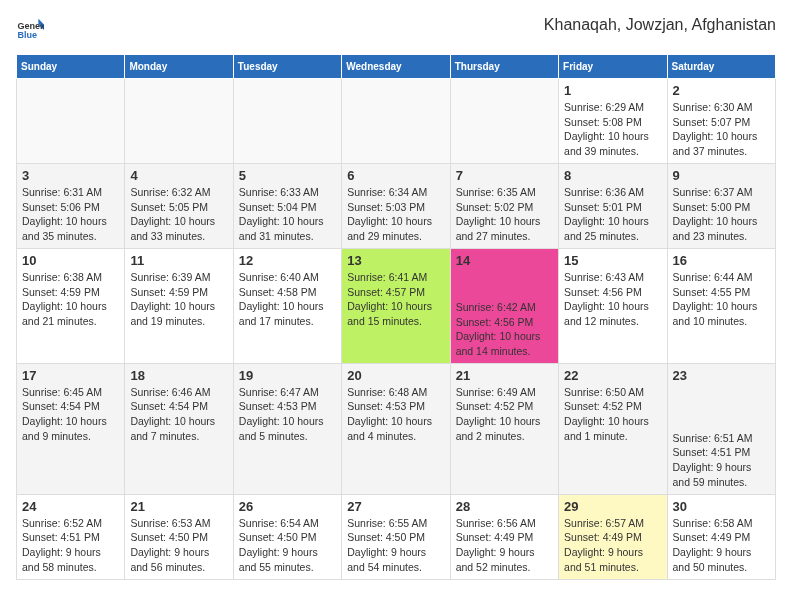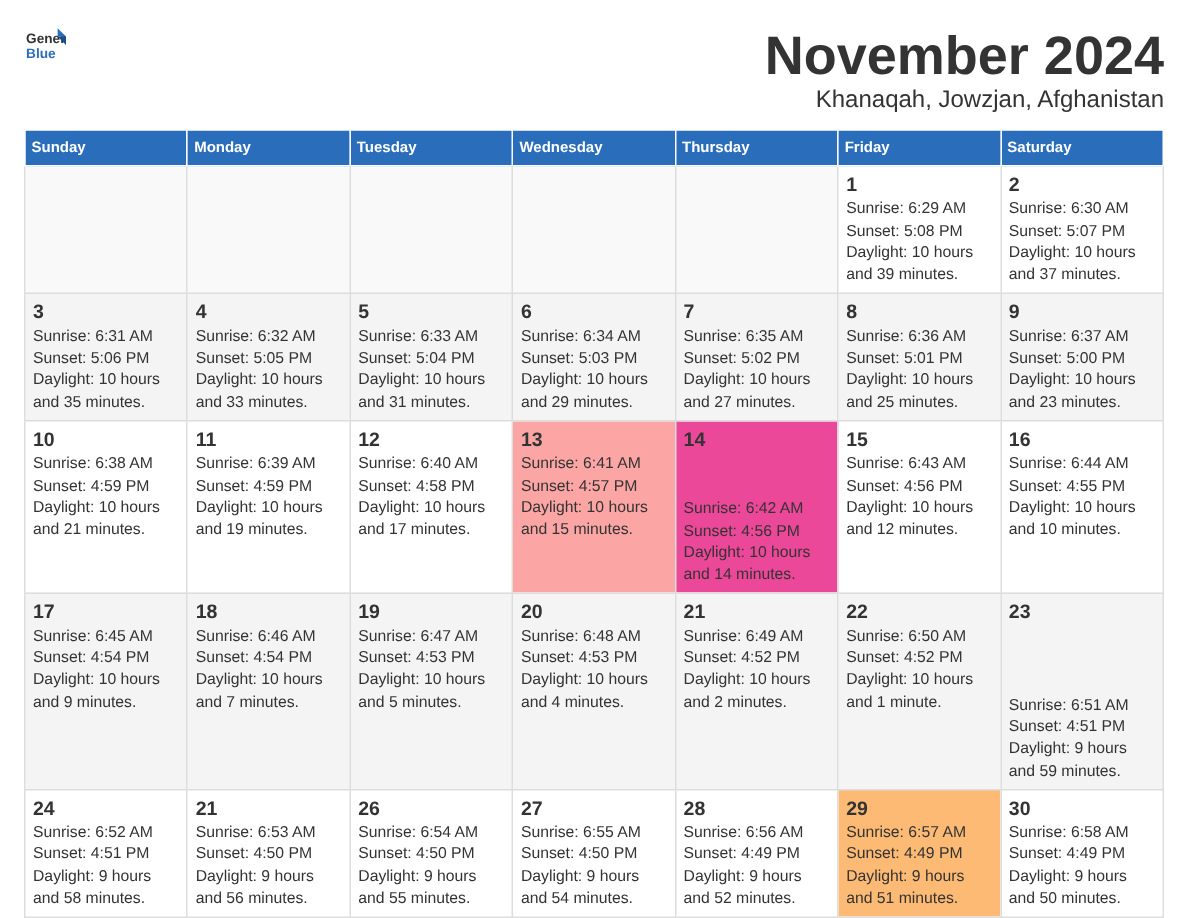--- a/index.html
+++ b/index.html
@@ -87,21 +87,20 @@
 <div class="header">
   <div class="logo">
     <svg class="logo-icon" viewBox="0 0 40 40">
       <text x="2" y="18" font-size="13" font-weight="bold" fill="#333">General</text>
       <text x="2" y="32" font-size="13" font-weight="bold" fill="#2a6ebb">Blue</text>
       <polygon points="32,4 40,12 32,12" fill="#2a6ebb"></polygon>
       <polygon points="32,12 40,12 40,20" fill="#1a4e8a"></polygon>
     </svg>
   </div>
   <div class="title-section">
-    <div class="month-title">November 2024</div>
     <div class="location-title">Khanaqah, Jowzjan, Afghanistan</div>
   </div>
 </div>
 
 <table>
   <thead>
     <tr>
     <th>Sunday</th>
         <th>Monday</th>
         <th>Tuesday</th>
@@ -199,21 +198,21 @@
 Daylight: 10 hours
 and 19 minutes.</div>
         </td>
         <td style="background: rgb(255, 255, 255);">
           <span class="day-num">12</span>
           <div class="day-info" style="white-space: pre-line;">Sunrise: 6:40 AM
 Sunset: 4:58 PM
 Daylight: 10 hours
 and 17 minutes.</div>
         </td>
-        <td style="background: #fca5a5;">
+        <td style="background: #bef264;">
           <span class="day-num">13</span>
           <div class="day-info" style="white-space: pre-line;">Sunrise: 6:41 AM
 Sunset: 4:57 PM
 Daylight: 10 hours
 and 15 minutes.</div>
         </td>
         <td style="background: #ec4899;">
           <span class="day-num">14</span>
           <div class="day-info" style="white-space: pre-line; margin-top: 32px;">Sunrise: 6:42 AM
 Sunset: 4:56 PM
@@ -315,21 +314,21 @@
 Daylight: 9 hours
 and 54 minutes.</div>
         </td>
         <td style="background: rgb(255, 255, 255);">
           <span class="day-num">28</span>
           <div class="day-info" style="white-space: pre-line;">Sunrise: 6:56 AM
 Sunset: 4:49 PM
 Daylight: 9 hours
 and 52 minutes.</div>
         </td>
-        <td style="background: #fdba74;">
+        <td style="background: #fef9c3;">
           <span class="day-num">29</span>
           <div class="day-info" style="white-space: pre-line;">Sunrise: 6:57 AM
 Sunset: 4:49 PM
 Daylight: 9 hours
 and 51 minutes.</div>
         </td>
         <td style="background: rgb(255, 255, 255);">
           <span class="day-num">30</span>
           <div class="day-info" style="white-space: pre-line;">Sunrise: 6:58 AM
 Sunset: 4:49 PM

